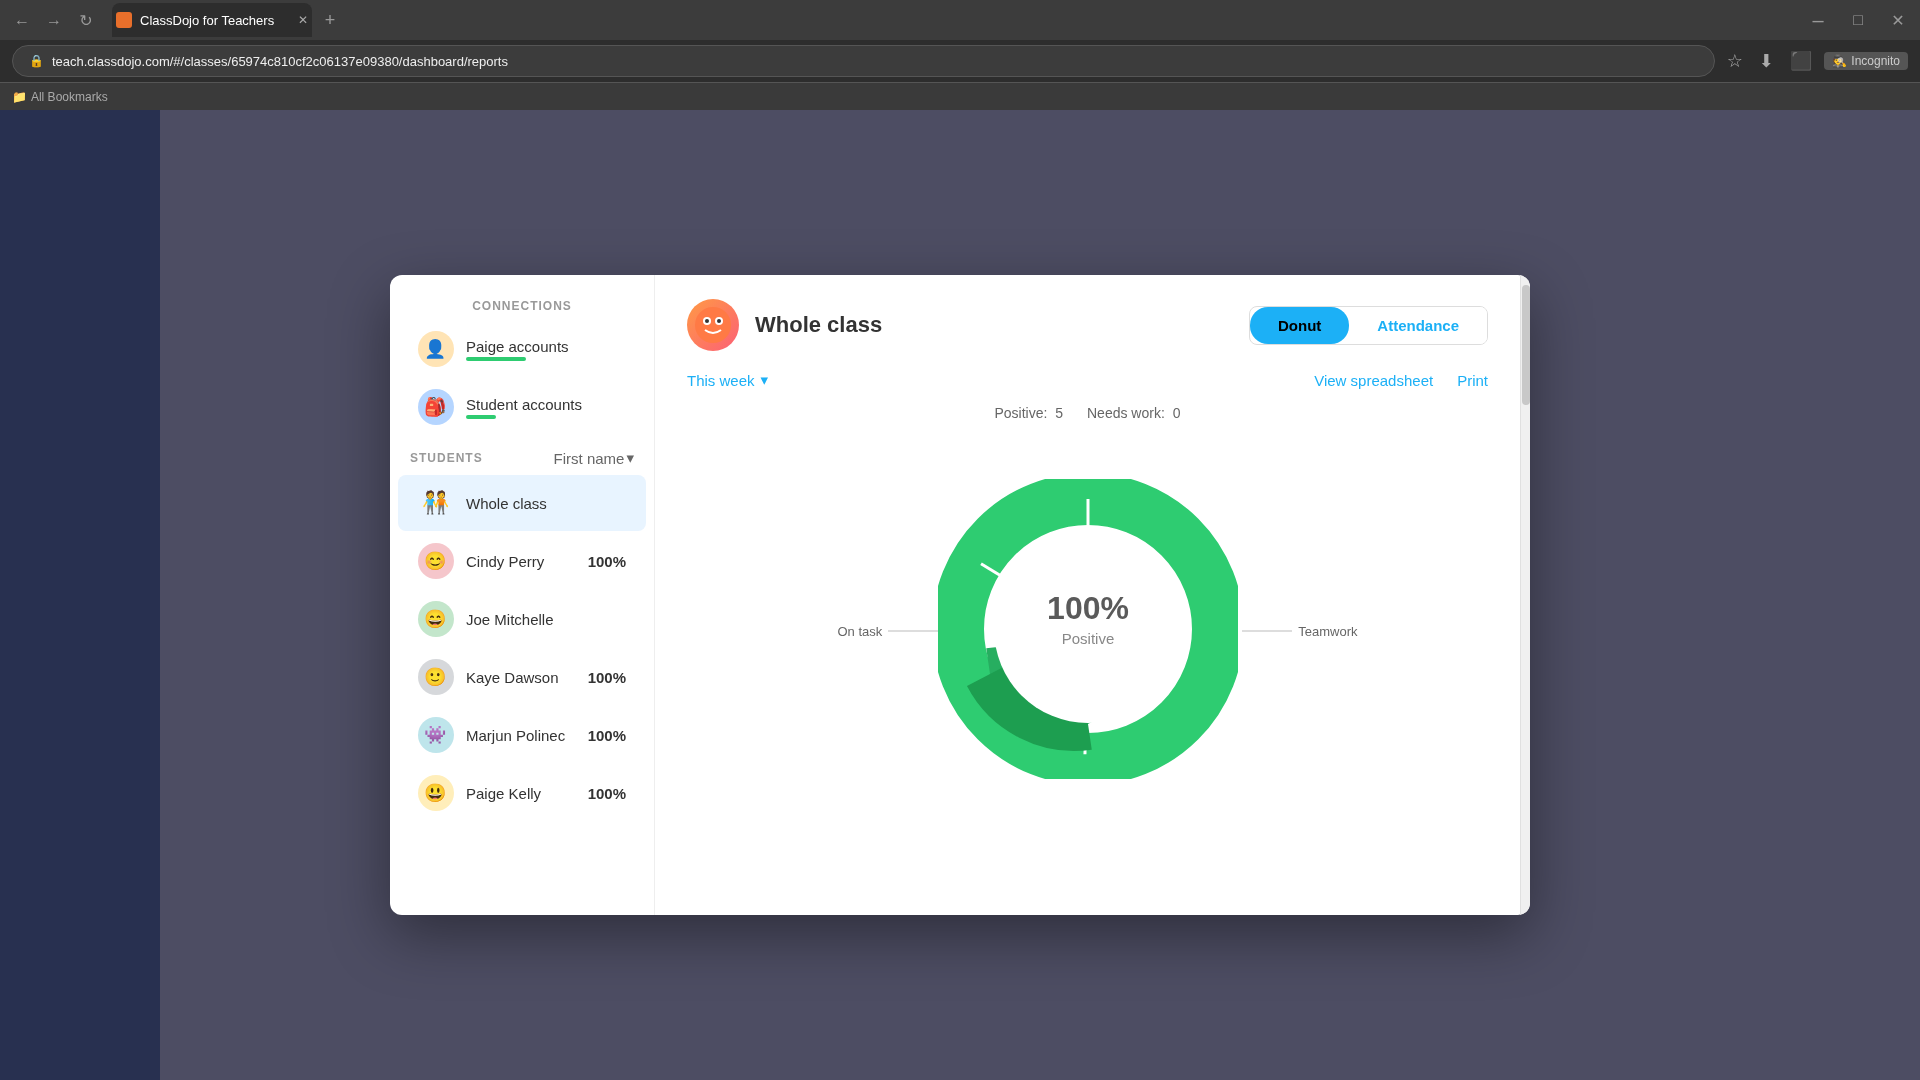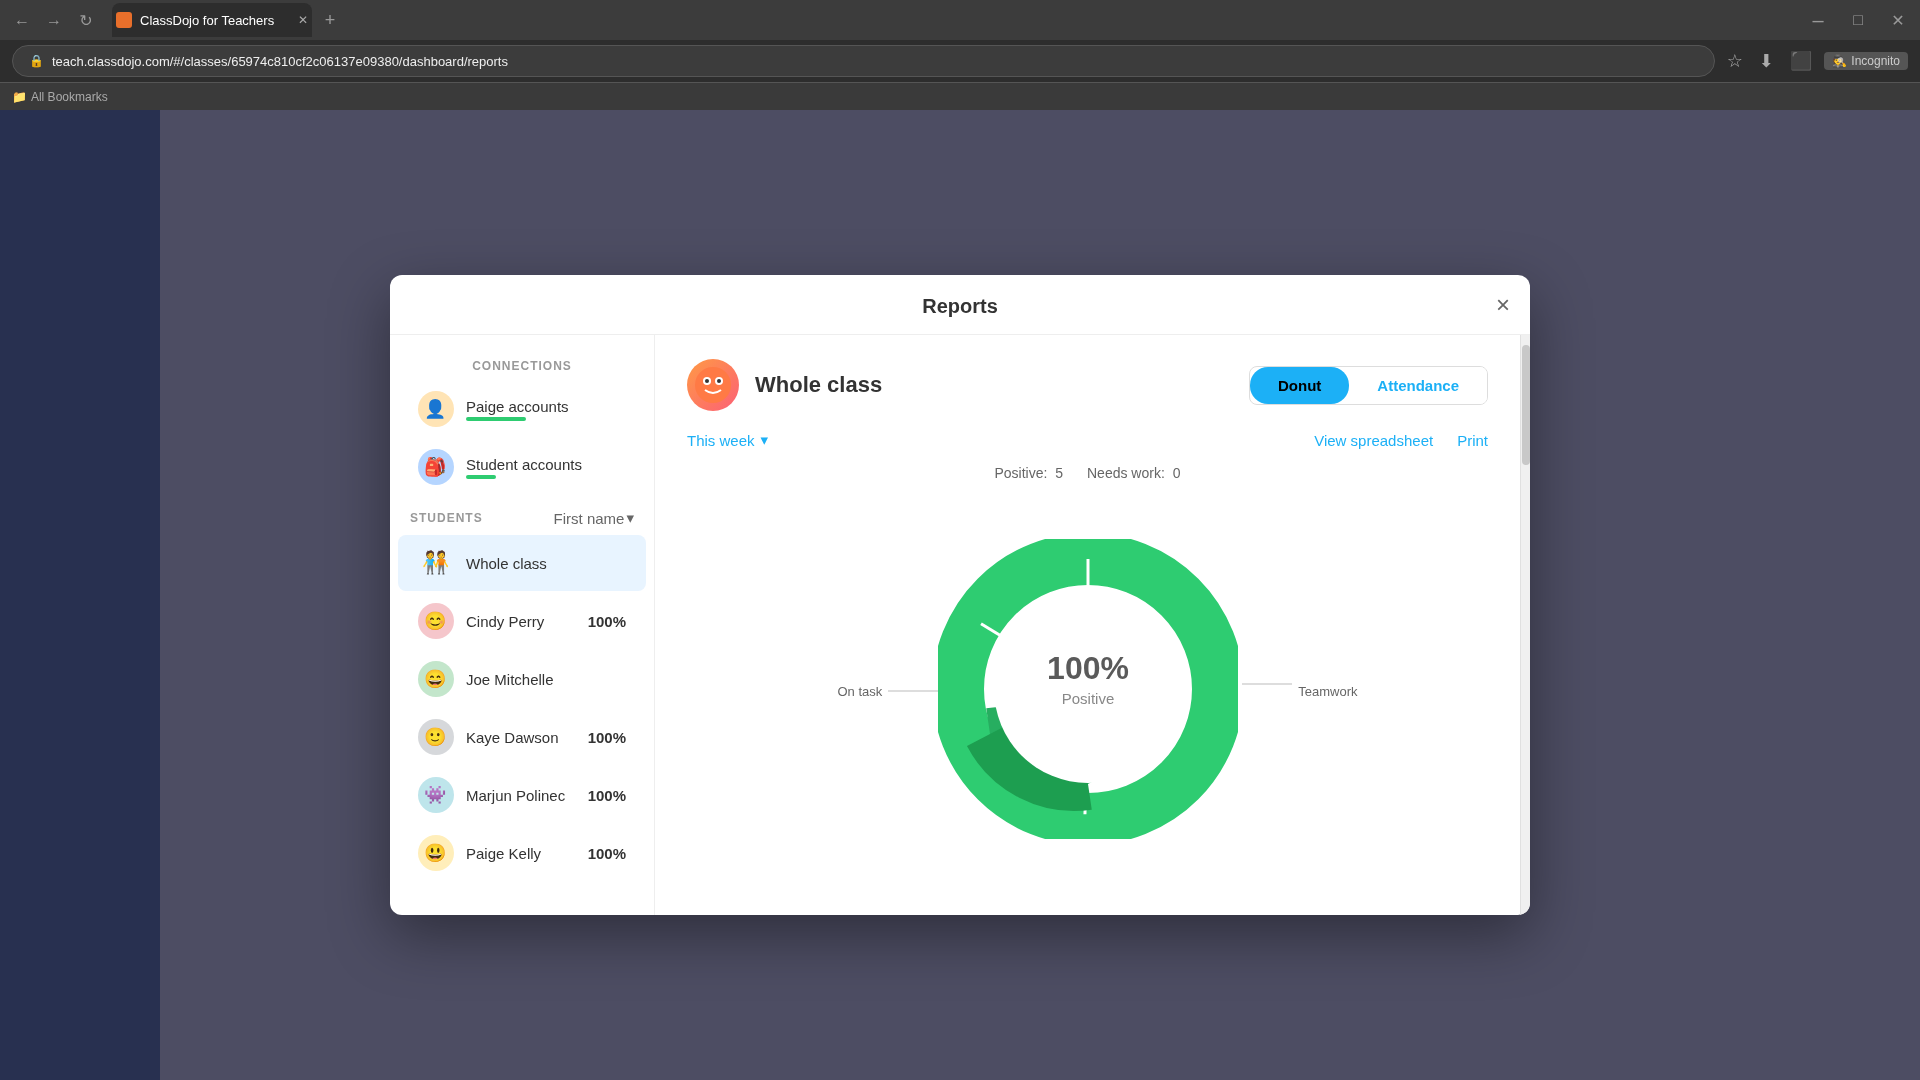--- a/index.html
+++ b/index.html
@@ -466,24 +466,20 @@
 </div>
 
 <div class="page-bg">
   <div class="bg-sidebar"></div>
   <div class="bg-content"></div>
 </div>
 
 <div class="modal-overlay">
   <div class="modal">
 
-    <div class="modal-header">
-      <span>Reports</span>
-      <button class="modal-close">×</button>
-    </div>
 
     <div class="modal-body">
 
       <div class="modal-sidebar">
 
         <div class="section-label">CONNECTIONS</div>
 
         <div class="sidebar-item">
           <div class="avatar-circle avatar-parent">
             <span>👤</span>
@@ -601,21 +597,21 @@
         </div>
 
         <div class="chart-container">
           <div style="position:relative; display:inline-block;">
             
             <div style="position:absolute; left:-100px; top:50%; transform:translateY(-50%); font-size:13px; color:#666; display:flex; align-items:center; gap:6px;">
               <span>On task</span>
               <div style="width:50px; height:1px; background:#bbb;"></div>
             </div>
             
-            <div style="position:absolute; right:-120px; top:50%; transform:translateY(-50%); font-size:13px; color:#666; display:flex; align-items:flex-start; gap:6px;">
+            <div style="position:absolute; right:-120px; top:50%; transform:translateY(-50%); font-size:13px; color:#666; display:flex; align-items:center; gap:6px;">
               <div style="width:50px; height:1px; background:#bbb;"></div>
               <span>Teamwork</span>
             </div>
             
             <svg width="300" height="300" viewBox="0 0 300 300">
 
               <circle cx="150" cy="150" r="130" fill="none" stroke="#2ecc71" stroke-width="52"></circle>
 
               <circle cx="150" cy="150" r="95" fill="white"></circle>
 

